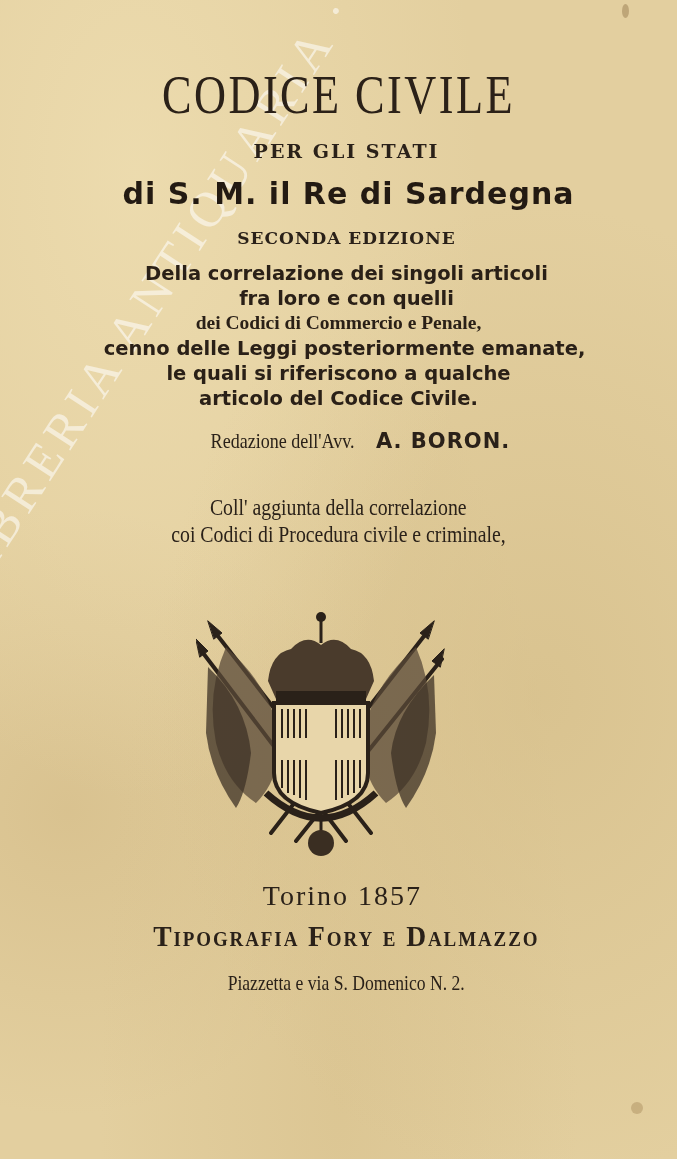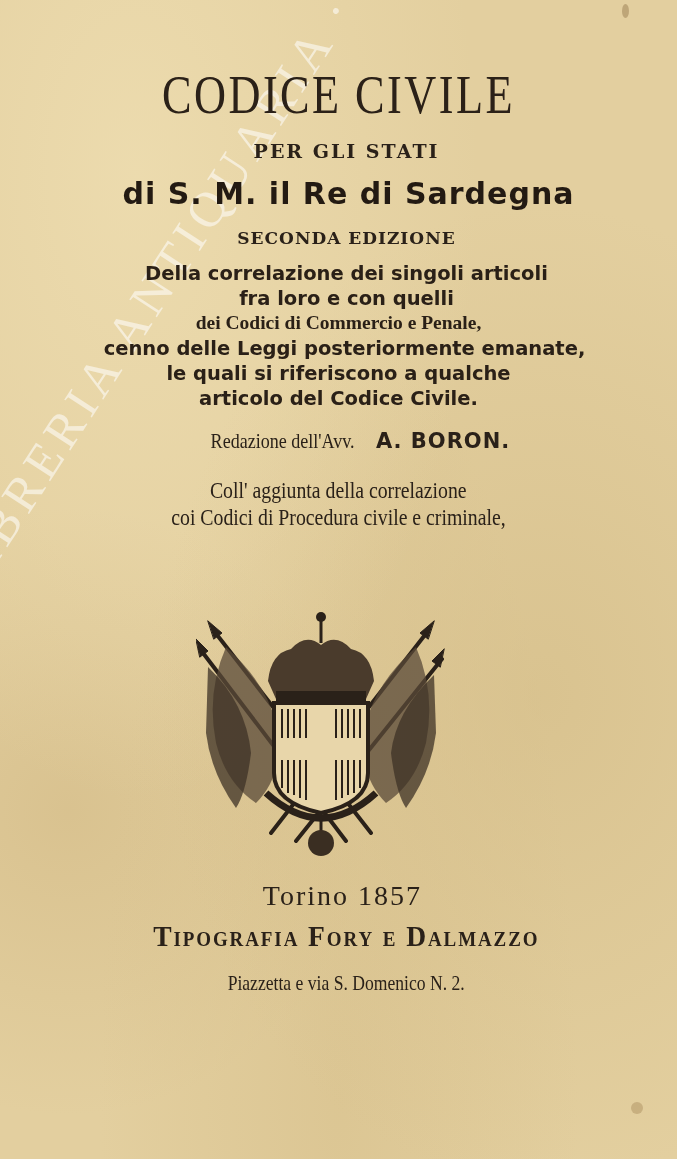--- a/index.html
+++ b/index.html
@@ -30,21 +30,21 @@
     .desc { font-family: "DejaVu Sans", sans-serif; font-weight: bold; font-size: 19.5px; color: #2a2017; }
     .d1 { top: 262px; left: 8px; }
     .d2 { top: 287px; left: 8px; }
     .d3 { top: 312px; font-family: Liberation Serif, serif; }
     .d4 { top: 337px; left: 6px; }
     .d5 { top: 362px; }
     .d6 { top: 387px; }
     .redazione { top: 428px; font-family: "Liberation Serif", serif; font-size: 22px; left: 6px; }
     .redazione .red-label { display: inline-block; transform: scaleX(0.82); transform-origin: right; }
     .redazione .author { font-family: "DejaVu Sans", sans-serif; font-weight: bold; font-size: 21px; letter-spacing: 1px; margin-left: 16px; }
-    .addition { font-family: "Liberation Serif", serif; font-size: 23px; }
+    .addition { font-family: "Liberation Serif", serif; font-size: 23px; margin-top: 17px; }
     .addition span { display: inline-block; transform: scaleX(0.86); }
     .a1 { top: 478px; }
     .a2 { top: 505px; text-align: center; }
     .a3 { top: 533px; }
     .crest { position: absolute; left: 196px; top: 603px; width: 250px; height: 260px; }
     .city { top: 880px; font-family: "Liberation Serif", serif; font-size: 28px; letter-spacing: 2px; left: 4px; }
     .printer { top: 920px; font-family: "Liberation Serif", serif; font-size: 29px; font-weight: bold; letter-spacing: 2px; left: 8px; }
     .printer span { display: inline-block; transform: scaleX(0.95); font-variant: small-caps; }
     .address { top: 970px; font-family: "Liberation Serif", serif; font-size: 22px; left: 8px; }
     .address span { display: inline-block; transform: scaleX(0.8); }

